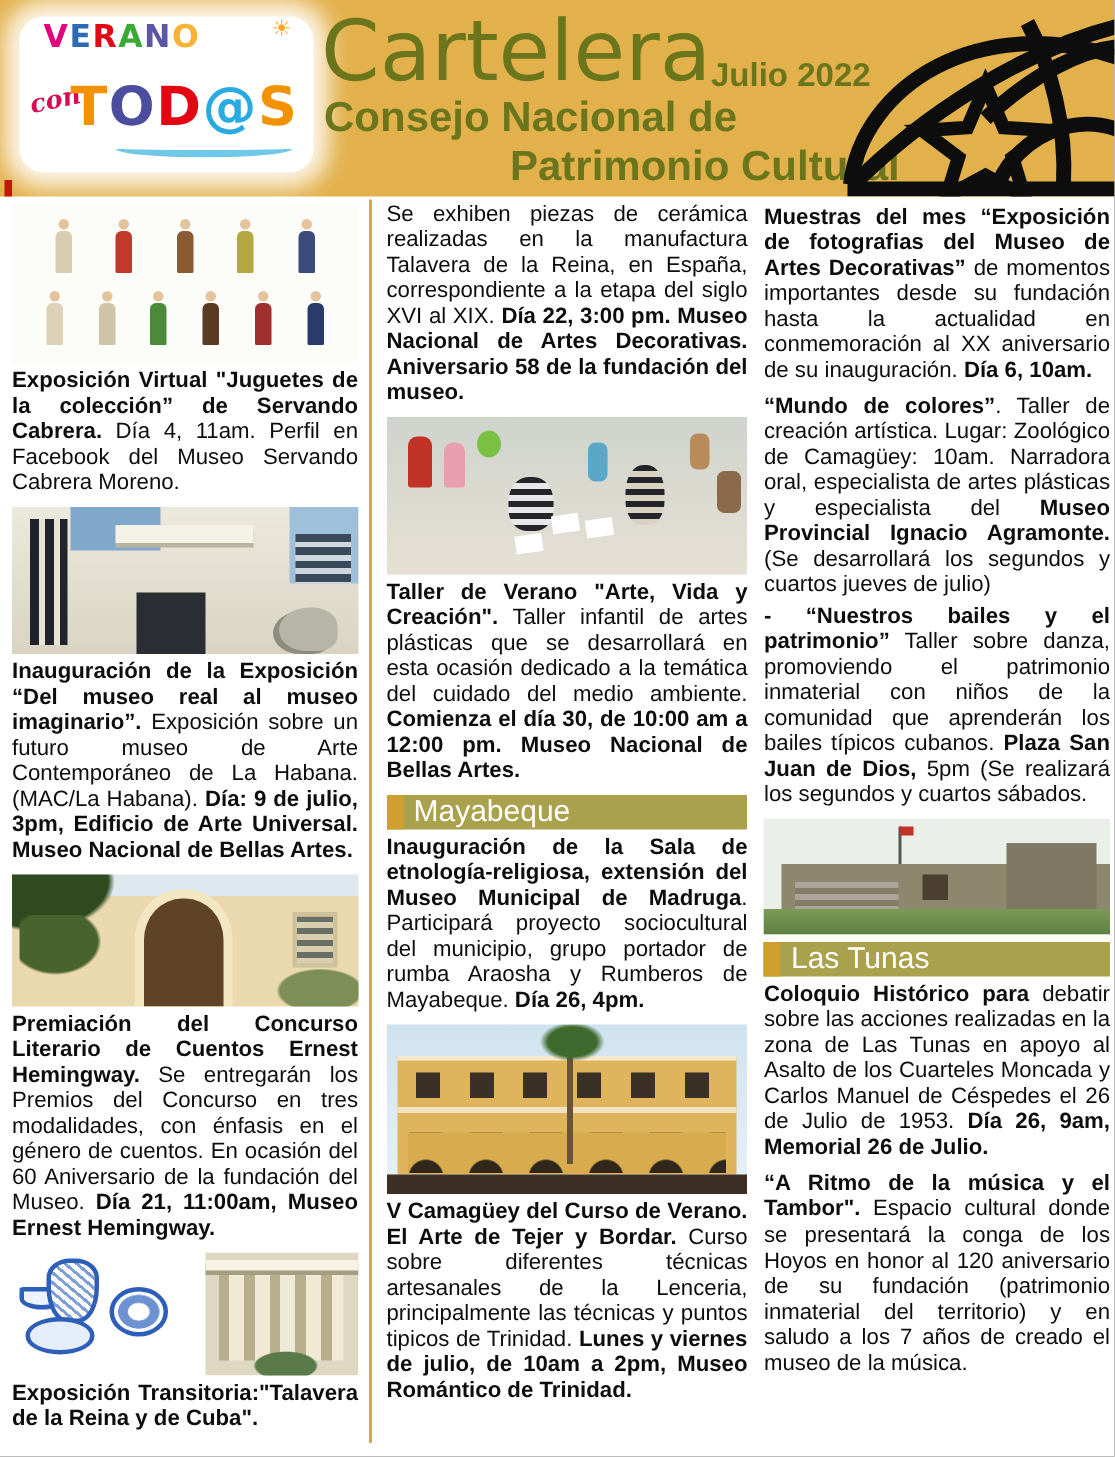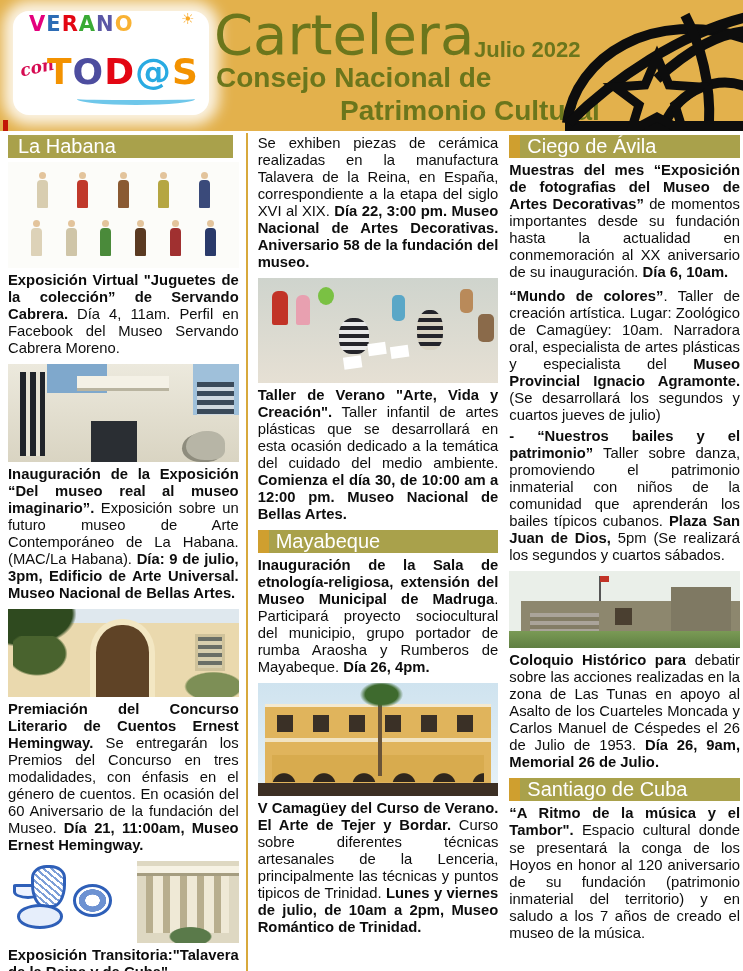--- a/index.html
+++ b/index.html
@@ -135,21 +135,20 @@
         <path d="M124,10 C140,40 150,80 148,118"></path>
       </g>
       <polygon points="96,52 108,80 138,82 114,100 122,126 96,112 70,126 78,100 54,82 84,80" fill="none" stroke="#0d0d0d" stroke-width="9"></polygon>
     </svg>
   </div>
   <div class="red-tick"></div>
 
   <div class="columns">
 
     <div class="col col-1">
-      <div class="bar bar-habana">La Habana</div>
 
       <div class="ph ph-toys">
         <div class="toy-row">
           <div class="fig" style="--c:#d8cdb0"></div>
           <div class="fig" style="--c:#c0392b"></div>
           <div class="fig" style="--c:#8a5a33"></div>
           <div class="fig" style="--c:#b5a642"></div>
           <div class="fig" style="--c:#3a4a7a"></div>
         </div>
         <div class="toy-row">
@@ -229,40 +228,39 @@
         <div class="abs tri-base"></div>
         <div class="abs tri-trunk"></div>
         <div class="abs tri-crown"></div>
       </div>
 
 
       <p class="rt"><b>V Camagüey del Curso de Verano. El Arte de Tejer y Bordar.</b><span> Curso sobre diferentes técnicas artesanales de la Lenceria, principalmente las técnicas y puntos tipicos de Trinidad. </span><b>Lunes y viernes de julio, de 10am a 2pm, Museo Romántico de Trinidad.</b></p>
     </div>
 
     <div class="col col-3">
-      <div class="bar cap first">Ciego de Ávila</div>
 
       <p class="rt"><b>Muestras del mes “Exposición de fotografias del Museo de Artes Decorativas”</b><span> de momentos importantes desde su fundación hasta la actualidad en conmemoración al XX aniversario de su inauguración.  </span><b>Día 6, 10am.</b></p>
 
 
       <p class="rt" style="margin-bottom:2px"><b>“Mundo de colores”</b><span>. Taller de creación artística. Lugar: Zoológico de Camagüey: 10am. Narradora oral, especialista de artes plásticas y especialista del </span><b>Museo Provincial Ignacio Agramonte.</b><span> (Se desarrollará los segundos y cuartos jueves de julio)</span></p>
       <p class="rt"><b>- “Nuestros bailes y el patrimonio”</b><span> Taller sobre danza, promoviendo el patrimonio inmaterial con niños de la comunidad que aprenderán los bailes típicos cubanos. </span><b>Plaza San Juan de Dios,</b><span> 5pm (Se realizará los segundos y cuartos sábados.</span></p>
 
       <div class="ph ph-fort">
         <div class="abs fort-pole"></div>
         <div class="abs fort-flag"></div>
         <div class="abs fort-wall"></div>
         <div class="abs fort-bastion"></div>
         <div class="abs fort-gate"></div>
         <div class="abs fort-steps"></div>
         <div class="abs fort-grass"></div>
       </div>
 
+      <div class="bar cap">Las Tunas</div>
 
       <p class="rt"><b>Coloquio Histórico para</b><span> debatir sobre las acciones realizadas en la zona de Las Tunas en apoyo al Asalto de los Cuarteles Moncada y Carlos Manuel de Céspedes el 26 de Julio de 1953. </span><b>Día 26, 9am, Memorial 26 de Julio.</b></p>
 
-      <div class="bar cap">Santiago de Cuba</div>
 
       <p class="rt"><b>“A Ritmo de la música y el Tambor".</b><span> Espacio cultural donde se presentará la conga de los Hoyos en honor al 120 aniversario de su fundación (patrimonio inmaterial del territorio) y en saludo a los 7 años de creado el museo de la música. </span></p>
     </div>
 
   </div>
 </div>
 
 </body></html>

